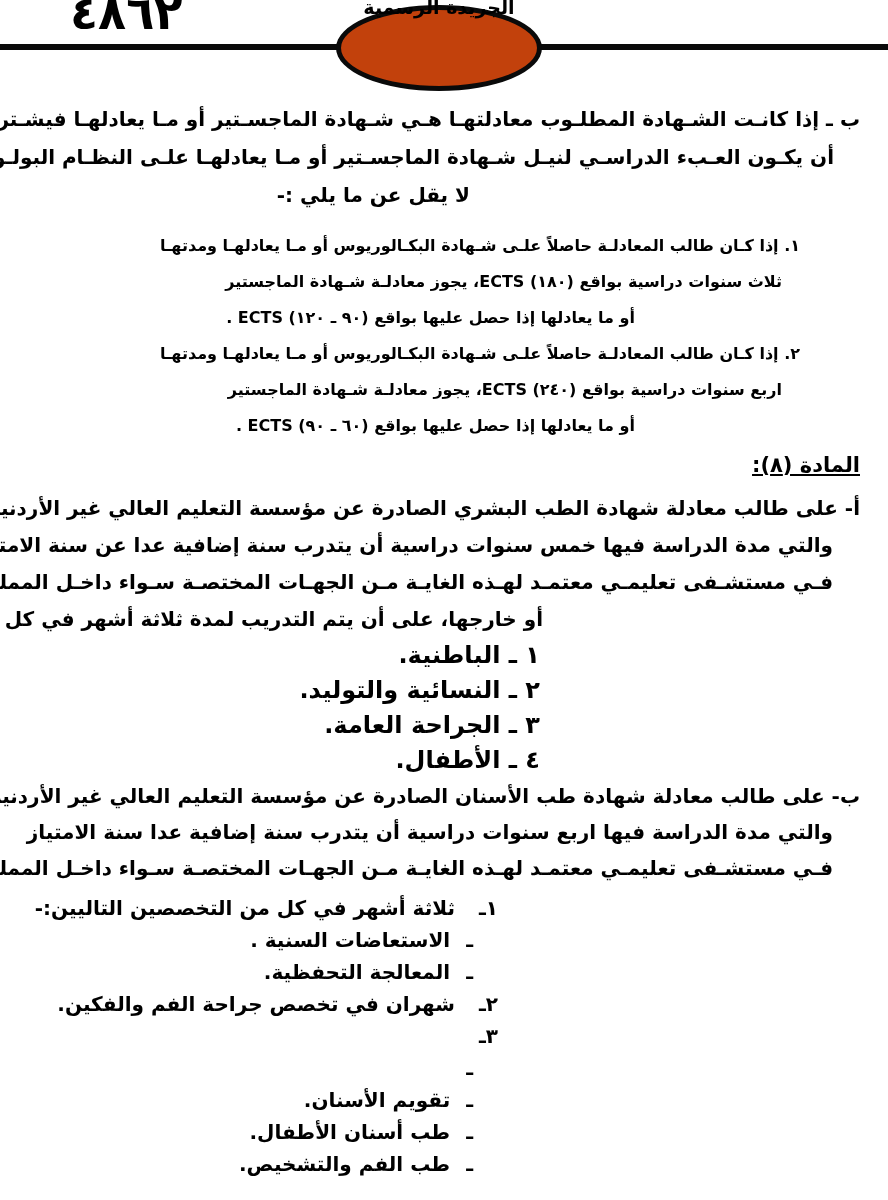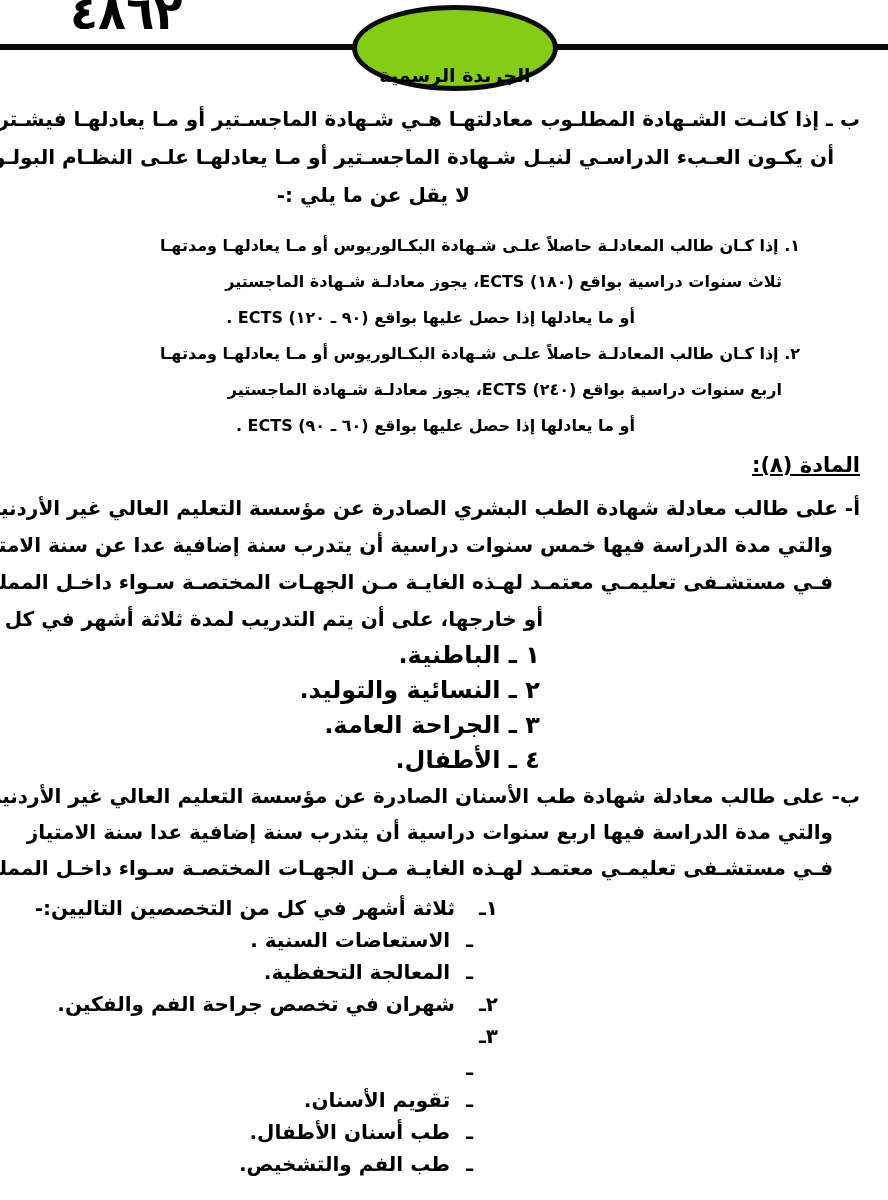--- a/index.html
+++ b/index.html
@@ -17,24 +17,24 @@
   .page-number{
     position:absolute;top:-12px;left:70px;
     font-size:46px;line-height:1.1;letter-spacing:2px;
     direction:ltr;
   }
   .header-rule{
     position:absolute;top:44px;left:0;
     width:888px;height:6px;background:#0a0a0a;z-index:1;
   }
   .gazette-oval{
-    position:absolute;top:5px;left:352px;
+    position:absolute;top:5px;left:336px;
     width:206px;height:86px;box-sizing:border-box;
-    background:#84cc16;border:5px solid #0a0a0a;border-radius:50%;
-    display:flex;align-items:flex-end;justify-content:center;
+    background:#c2410c;border:5px solid #0a0a0a;border-radius:50%;
+    display:flex;align-items:flex-start;justify-content:center;
     z-index:2;
   }
   .gazette-title{font-size:19px;margin-top:-14px;}
   
   .content{
     position:absolute;top:0;right:0;left:0;
     padding:100px 28px 0 40px;
     box-sizing:border-box;
   }
   .line{white-space:nowrap;text-align:right;}

